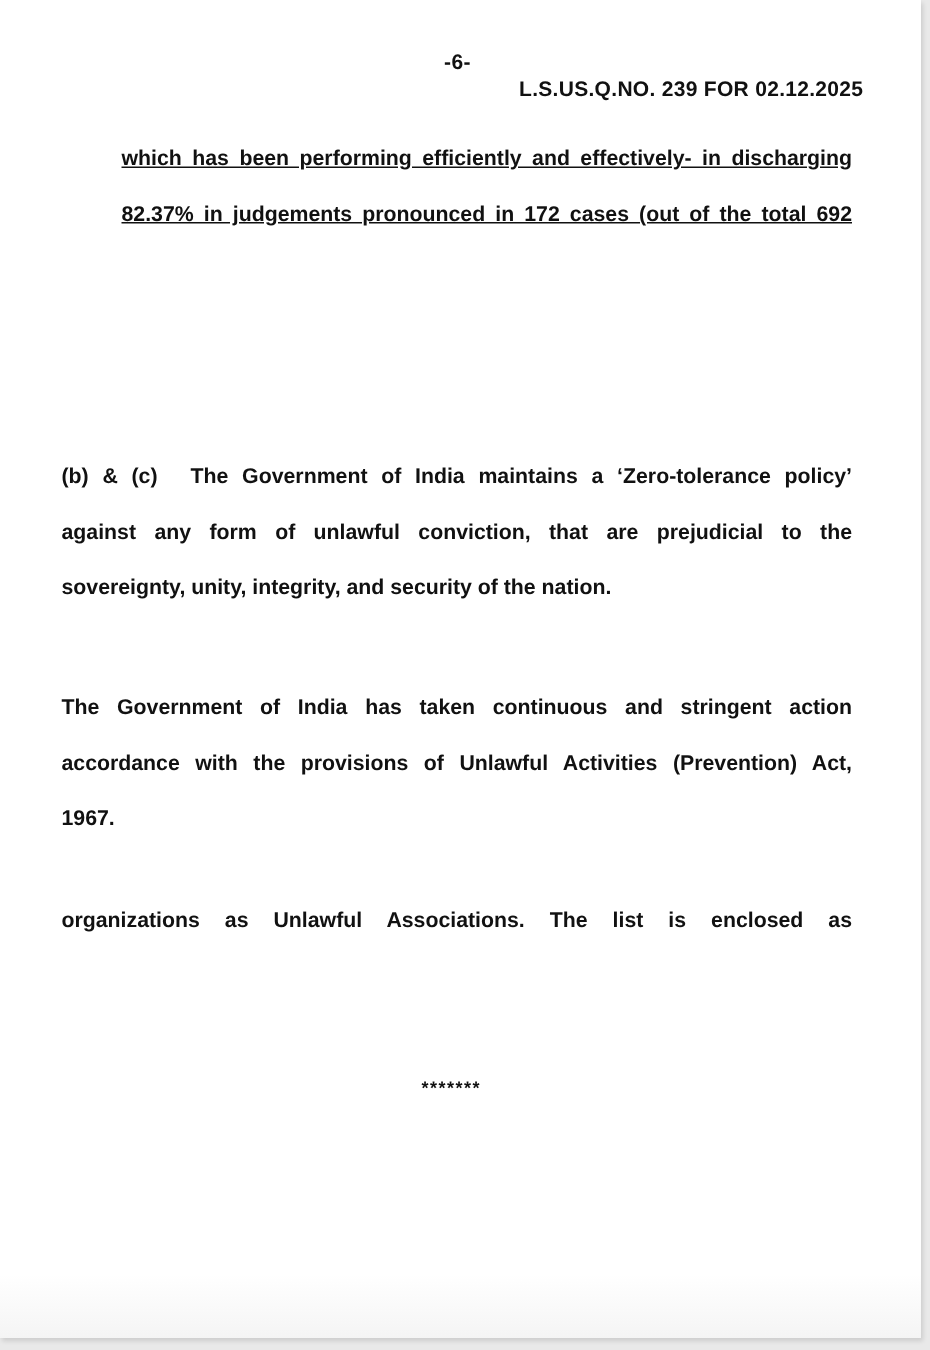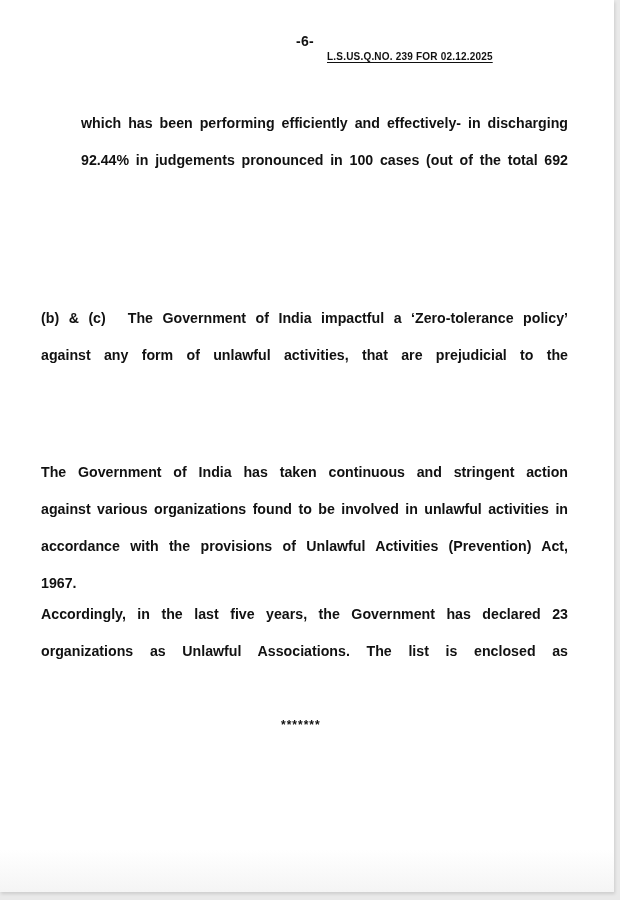--- a/index.html
+++ b/index.html
@@ -27,45 +27,44 @@
     }
     .page-num {
       position: absolute;
       left: 296px;
       top: 33px;
       font-size: 14px;
       letter-spacing: 0.3px;
     }
     .ref {
       position: absolute;
-      left: 327px;
+      left: 346px;
       top: 51px;
-      font-size: 10px;
-      text-decoration: underline;
+      font-size: 14px;
       text-underline-offset: 2px;
       letter-spacing: 0.2px;
     }
     .para {
       position: absolute;
       text-align: justify;
       text-align-last: left;
       line-height: 37px;
       margin: 0;
     }
     .line {
       display: block;
       text-align: justify;
       text-align-last: justify;
       white-space: nowrap;
       height: 37px;
     }
     .line.last {
       text-align-last: left;
     }
-    .p1 { left: 81px; top: 105px; width: 487px; }
+    .p1 { left: 81px; top: 88px; width: 487px; text-decoration: underline; }
     .p2 { left: 41px; top: 300px; width: 527px; }
     .p3 { left: 41px; top: 454px; width: 527px; }
     .p4 { left: 41px; top: 596px; width: 527px; }
     .tab-gap { display: inline-block; width: 22px; }
     .stars {
       position: absolute;
       left: 281px;
       top: 718px;
       font-size: 12px;
       letter-spacing: 1px;
@@ -82,36 +81,35 @@
 </head>
 <body>
 
 <div class="page doc">
 
   <div class="page-num">-6-</div>
   <div class="ref">L.S.US.Q.NO. 239 FOR 02.12.2025</div>
 
   <div class="para p1">
     <span class="line">which has been performing efficiently and effectively- in discharging</span>
-    <span class="line">92.44% in judgements pronounced in 100 cases (out of the total 692</span>
+    <span class="line">82.37% in judgements pronounced in 172 cases (out of the total 692</span>
   </div>
 
   <div class="para p2">
-    <span class="line"><span>(b) &amp; (c)</span><span class="tab-gap"></span><span>The Government of India impactful a ‘Zero-tolerance policy’</span></span>
-    <span class="line">against any form of unlawful activities, that are prejudicial to the</span>
+    <span class="line"><span>(b) &amp; (c)</span><span class="tab-gap"></span><span>The Government of India maintains a ‘Zero-tolerance policy’</span></span>
+    <span class="line">against any form of unlawful conviction, that are prejudicial to the</span>
+    <span class="line last">sovereignty, unity, integrity, and security of the nation.</span>
   </div>
 
   <div class="para p3">
     <span class="line">The Government of India has taken continuous and stringent action</span>
-    <span class="line">against various organizations found to be involved in unlawful activities in</span>
     <span class="line">accordance with the provisions of Unlawful Activities (Prevention) Act,</span>
     <span class="line last">1967.</span>
   </div>
 
   <div class="para p4">
-    <span class="line">Accordingly, in the last five years, the Government has declared 23</span>
     <span class="line">organizations as Unlawful Associations. The list is enclosed as</span>
   </div>
 
   <div class="stars">*******</div>
 
   <div class="bottom-shade"></div>
 </div>
 
 </body></html>

